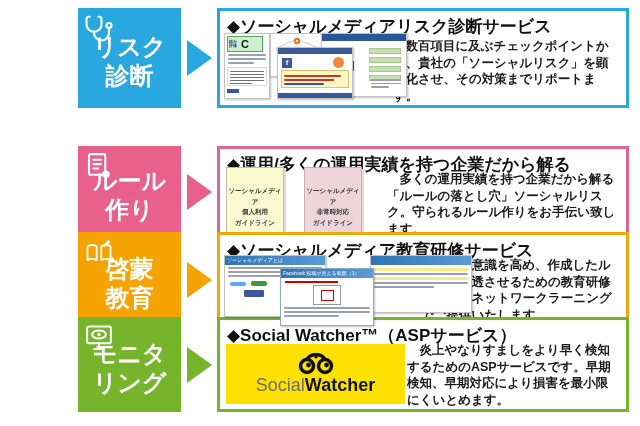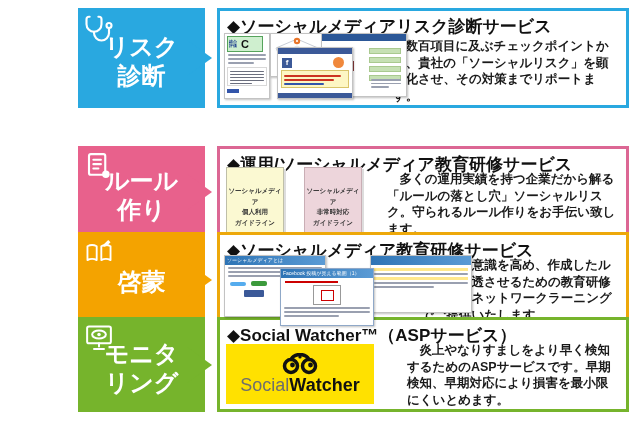--- a/index.html
+++ b/index.html
@@ -5,21 +5,21 @@
   html,body{margin:0;padding:0;background:#fff;}
   .canvas{position:relative;width:640px;height:426px;background:#fff;overflow:hidden;
           font-family:"Liberation Sans","DejaVu Sans",sans-serif;}
   .row{position:absolute;left:0;width:640px;}
   #row1{top:8px;height:100px;}
   #row2{top:118px;height:92px;margin-top:28px;}
   #row3{top:232px;height:95px;}
   #row4{top:317px;height:95px;}
 
   
-  .cat{position:absolute;left:78px;top:0;bottom:0;width:103px;color:#fff;padding-left:24px;}
+  .cat{position:absolute;left:78px;top:0;bottom:0;width:103px;color:#fff;}
   .cat .icon{position:absolute;top:5px;left:6px;width:30px;height:30px;color:#fff;}
   .cat .icon svg{width:100%;height:100%;}
   .cat .label{position:absolute;top:50%;left:0;width:100%;transform:translateY(-44%);
               text-align:center;font-weight:bold;font-size:24px;line-height:1.22;}
   .c-blue{background:#29A8E0;}
   .c-pink{background:#E8618C;}
   .c-orange{background:#F4A300;}
   .c-green{background:#76B42C;}
 
   
@@ -101,21 +101,21 @@
   .lg-ameba{width:16px;height:5px;background:#3C9A3C;border-radius:2px;}
   .lg-fb{width:20px;height:7px;background:#3B5998;border-radius:1px;margin-left:14px;}
   .p-slide2{left:60px;top:33px;width:92px;height:56px;z-index:3;border-color:#8FA8C8;}
   .red-line{height:2px;background:#CC0000;width:58%;margin:3px 0 0 4px;}
   .mini-diagram{width:26px;height:18px;border:1px solid #999;margin:2px auto 0 auto;position:relative;}
   .mini-diagram .inner{position:absolute;left:7px;top:4px;width:11px;height:9px;border:1px solid #CC0000;}
   .p-slide3{left:150px;top:20px;width:100px;height:56px;z-index:1;}
   .hl{height:3px;background:#FFE88C;margin:2.5px 3px 0 3px;}
 
   
-  .sw-logo{position:absolute;left:6px;top:24px;width:148px;height:60px;background:#FFE100;
+  .sw-logo{position:absolute;left:6px;top:24px;width:179px;height:60px;background:#FFE100;
            display:flex;flex-direction:column;align-items:center;justify-content:center;gap:0;}
   .sw-word{font-size:18px;letter-spacing:0;}
   .sw-word .w1{color:#6E6E6E;font-weight:normal;}
   .sw-word .w2{color:#111;font-weight:bold;}
 </style>
 </head>
 <body>
 
 <div class="canvas">
 
@@ -217,21 +217,21 @@
           <circle cx="17.5" cy="18.5" r="3" fill="#fff" stroke="none"></circle>
         </svg>
       </span>
       <div class="label">
         <div>ルール</div>
         <div>作り</div>
       </div>
     </div>
     <div class="arrow a-pink"></div>
     <div class="panel b-pink">
-      <div class="title">◆運用/ソーシャルメディア教育研修サービス</div>
+      <div class="title">◆運用/多くの運用実績を持つ企業だから解る</div>
       <div class="card card-yellow">
         <div>ソーシャルメディア</div>
         <div>個人利用</div>
         <div>ガイドライン</div>
       </div>
       <div class="card card-pink">
         <div>ソーシャルメディア</div>
         <div>非常時対応</div>
         <div>ガイドライン</div>
       </div>
@@ -243,20 +243,21 @@
     <div class="cat c-orange">
       <span class="icon">
         <svg viewBox="0 0 26 26" fill="none" stroke="#fff" stroke-width="1.6" stroke-linecap="round" stroke-linejoin="round">
           <path d="M3 8c2.6-1.4 5.4-1.4 8 0v12c-2.6-1.4-5.4-1.4-8 0z"></path>
           <path d="M23 8c-2.6-1.4-5.4-1.4-8 0v12c2.6-1.4 5.4-1.4 8 0z"></path>
           <path d="M21 2.5l2 2-3.6 3.6-2.6.6.6-2.6z" fill="#fff" stroke="none"></path>
         </svg>
       </span>
       <div class="label">
         <div>啓蒙</div>
+        <div>教育</div>
       </div>
     </div>
     <div class="arrow a-orange"></div>
     <div class="panel b-orange">
       <div class="title">◆ソーシャルメディア教育研修サービス</div>
       <div class="page p-slide1">
         <div class="slide-head">ソーシャルメディアとは</div>
         <div class="tline"></div>
         <div class="tline"></div>
         <div class="tline short"></div>

